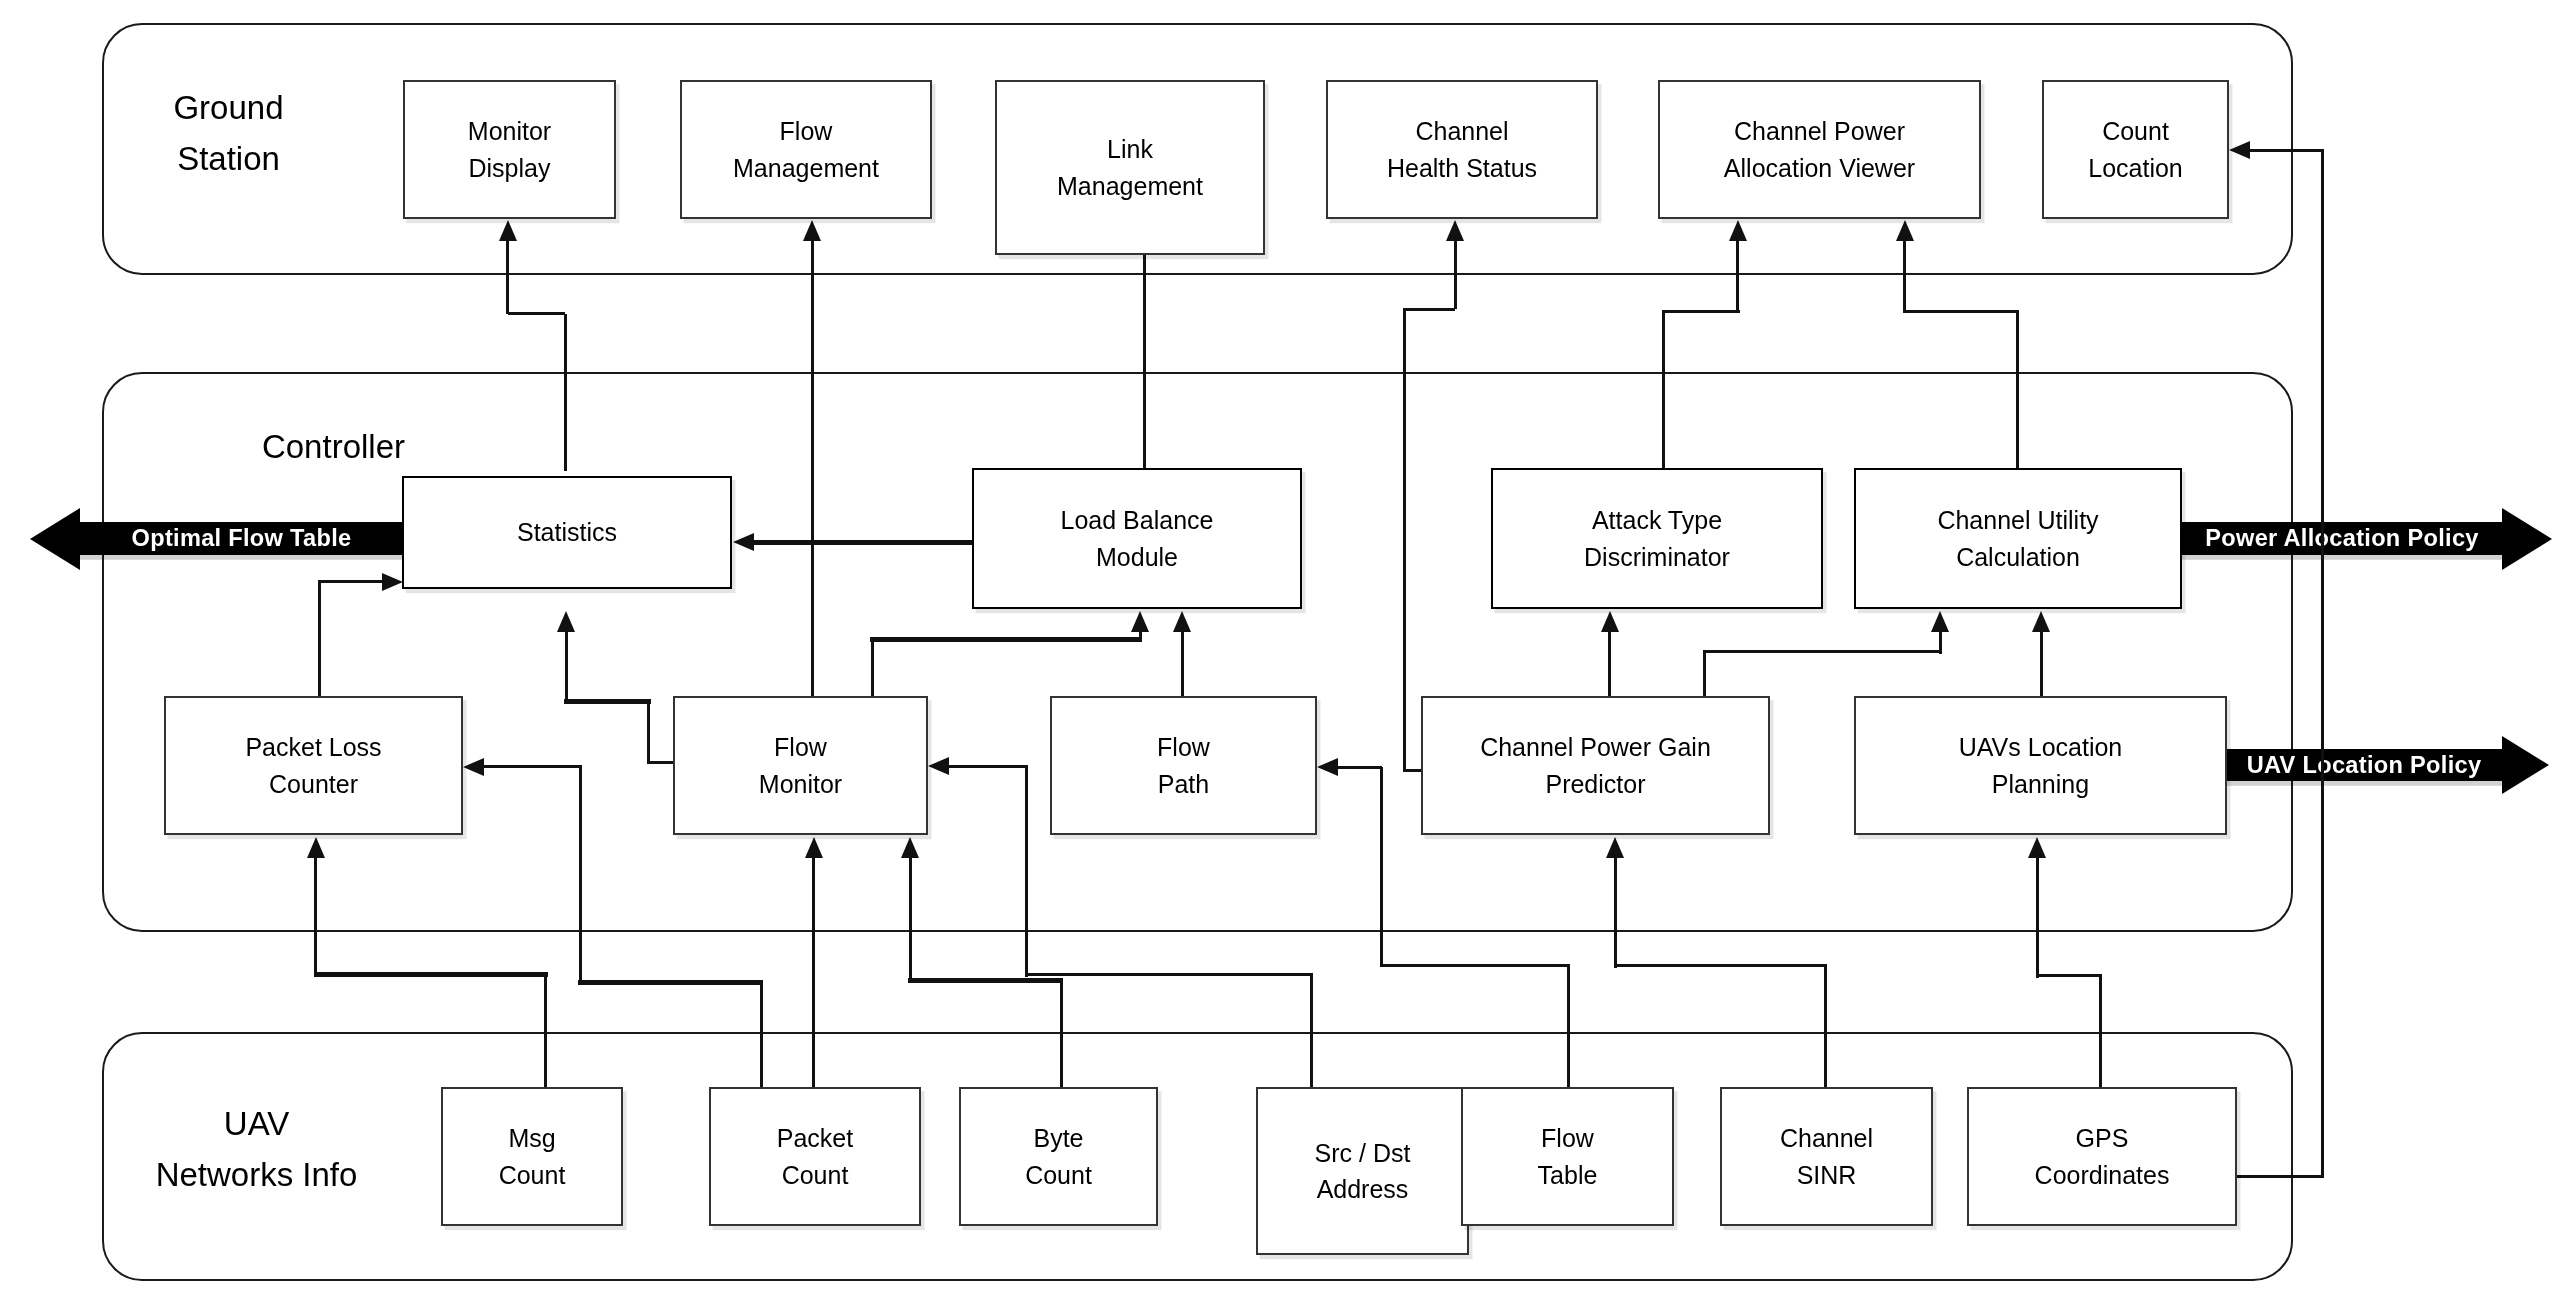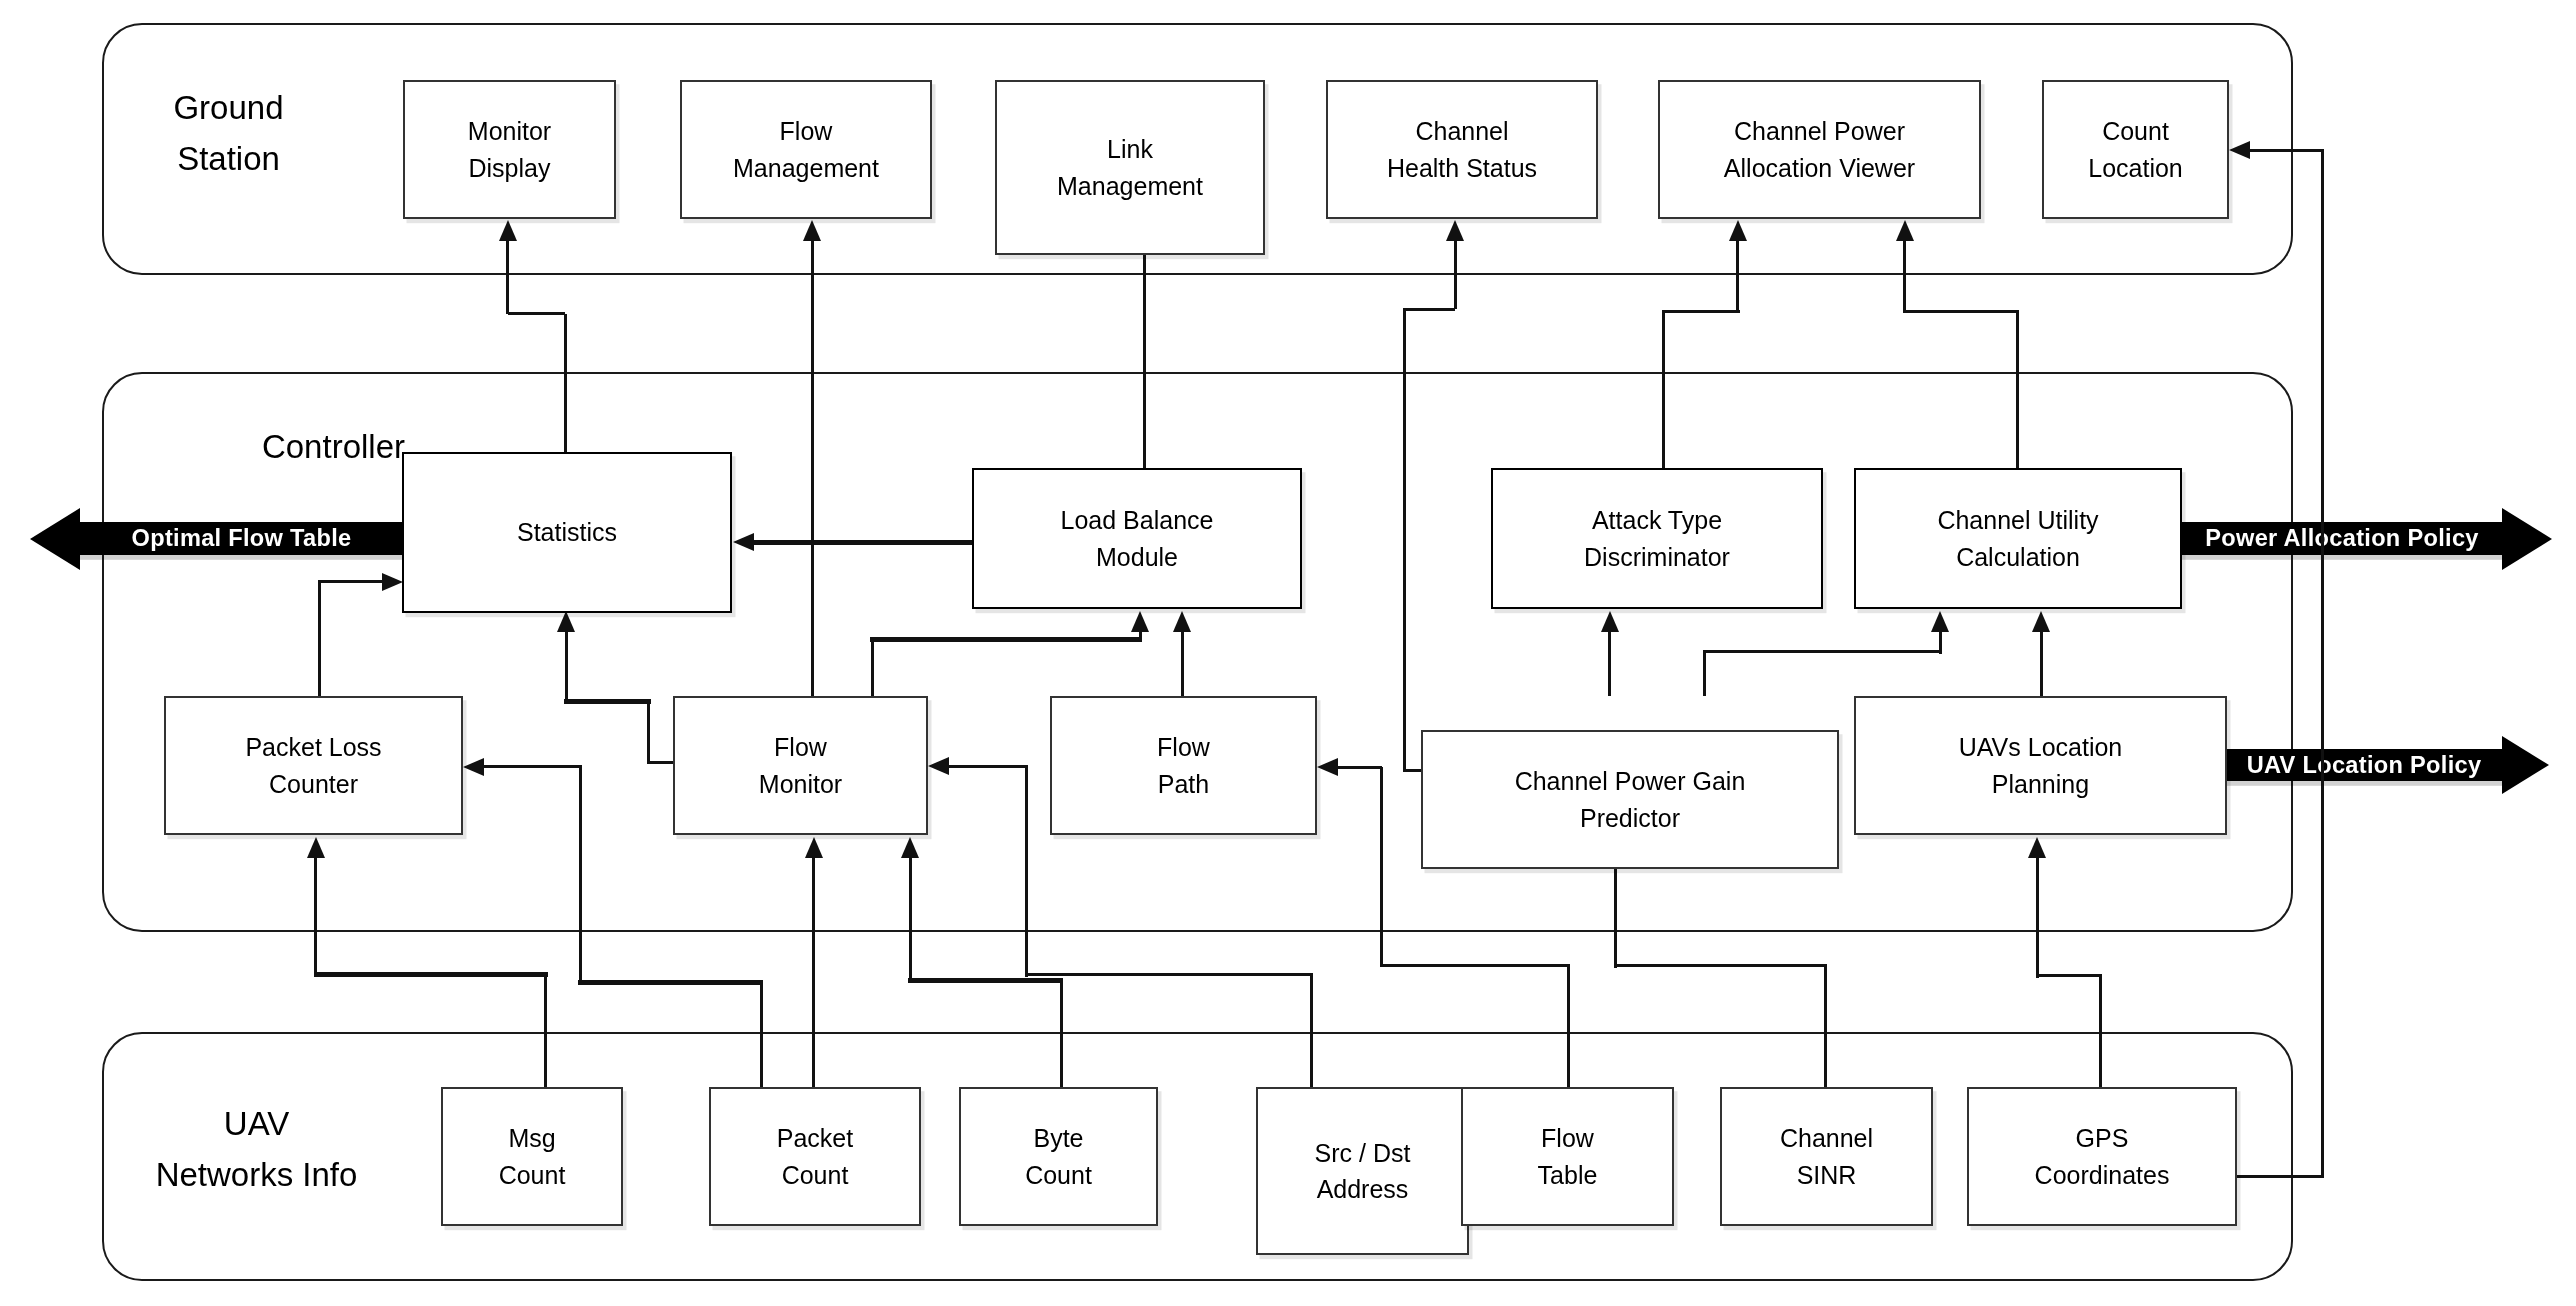--- a/index.html
+++ b/index.html
@@ -160,35 +160,35 @@
 Management</div>
   <div class="node" style="left:995px;top:80px;width:270px;height:175px">Link
 Management</div>
   <div class="node" style="left:1326px;top:80px;width:272px;height:139px">Channel
 Health Status</div>
   <div class="node" style="left:1658px;top:80px;width:323px;height:139px">Channel Power
 Allocation Viewer</div>
   <div class="node" style="left:2042px;top:80px;width:187px;height:139px">Count
 Location</div>
 
-  <div class="node b4" style="left:402px;top:452px;width:330px;height:161px">Statistics</div>
+  <div class="node b4" style="left:402px;top:476px;width:330px;height:113px">Statistics</div>
   <div class="node b4" style="left:972px;top:468px;width:330px;height:141px">Load Balance
 Module</div>
   <div class="node b4" style="left:1491px;top:468px;width:332px;height:141px">Attack Type
 Discriminator</div>
   <div class="node b4" style="left:1854px;top:468px;width:328px;height:141px">Channel Utility
 Calculation</div>
 
   <div class="node" style="left:164px;top:696px;width:299px;height:139px">Packet Loss
 Counter</div>
   <div class="node" style="left:673px;top:696px;width:255px;height:139px">Flow
 Monitor</div>
   <div class="node" style="left:1050px;top:696px;width:267px;height:139px">Flow
 Path</div>
-  <div class="node" style="left:1421px;top:730px;width:418px;height:139px">Channel Power Gain
+  <div class="node" style="left:1421px;top:696px;width:349px;height:139px">Channel Power Gain
 Predictor</div>
   <div class="node" style="left:1854px;top:696px;width:373px;height:139px">UAVs Location
 Planning</div>
 
   <div class="node" style="left:441px;top:1087px;width:182px;height:139px">Msg
 Count</div>
   <div class="node" style="left:709px;top:1087px;width:212px;height:139px">Packet
 Count</div>
   <div class="node" style="left:959px;top:1087px;width:199px;height:139px">Byte
 Count</div>

